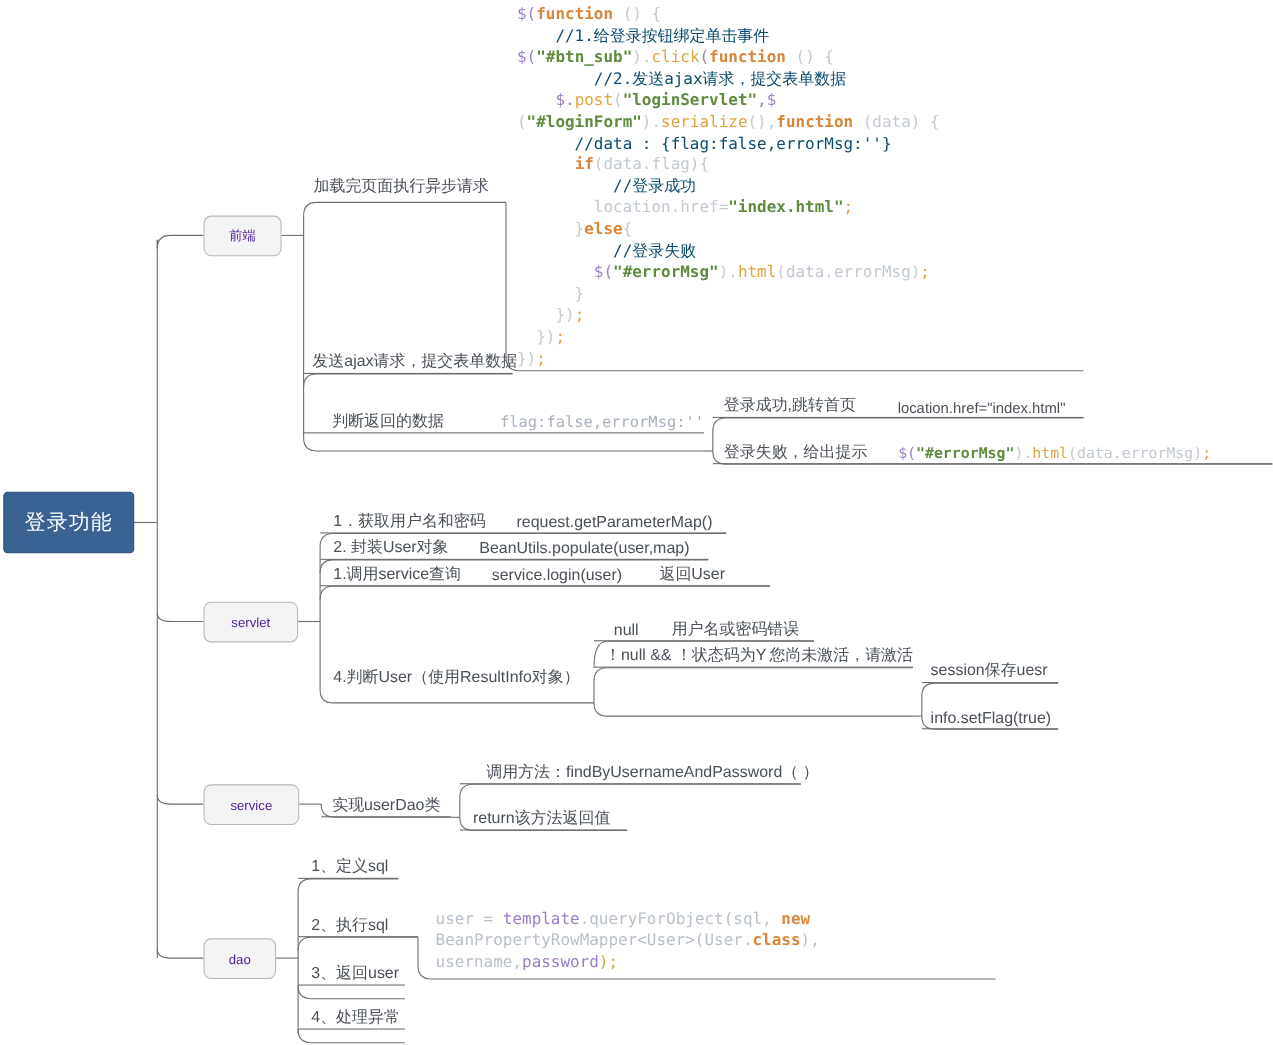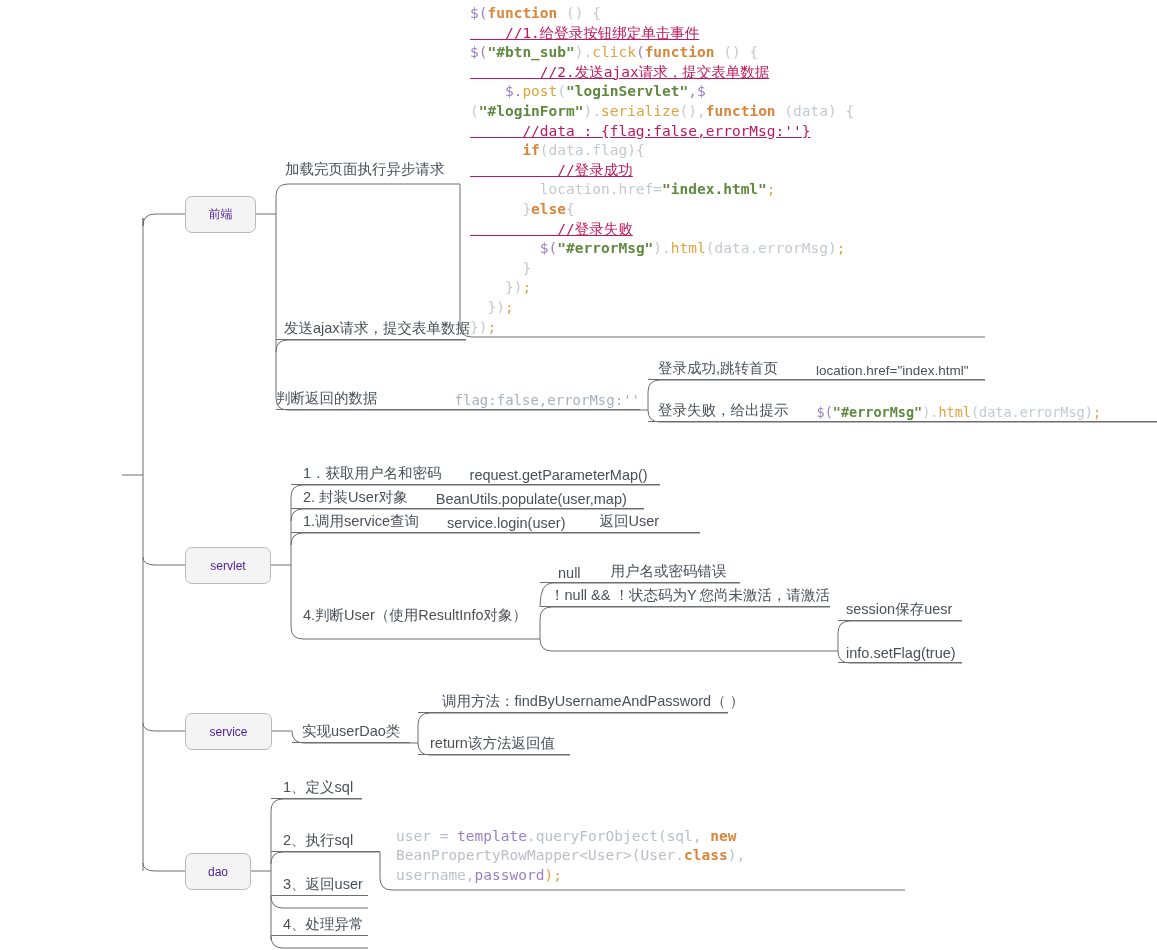--- a/index.html
+++ b/index.html
@@ -72,21 +72,21 @@
     line-height:19.6px;
     color:#b9c0ca;
     white-space:pre;
   }
   .c-dollar{color:#9b7ec4;}
   .c-kw{color:#d9863a;font-weight:bold;}
   .c-str{color:#5f8a3f;font-weight:bold;}
   .c-fn{color:#e0a340;}
   .c-dim{color:#c3c9d2;}
   .c-plain{color:#b9c0ca;}
-  .c-cn{color:#be185d;text-decoration:underline;}
+  .c-cn{color:#0c4a6e;}
   .c-semi{color:#e0a340;}
 
   .smallcode{
     font-family:"DejaVu Sans Mono","Liberation Mono",monospace;
     font-size:13.5px;
     white-space:pre;
   }
   .plainlabel{
     position:absolute;
     font-size:14.5px;
@@ -163,20 +163,23 @@
       <path d="M271,811 V940"></path>
       <path d="M271,811 Q271,799 283,799 H362"></path>
       <path d="M271,864 Q271,852 283,852 H380"></path>
 
       <path d="M380,852 V878 Q380,890 392,890 H905"></path>
       <path d="M271,896 Q271,908 283,908 H368"></path>
       <path d="M271,936 Q271,948 283,948 H368"></path>
     </g>
   </svg>
 
+  <div class="node root" style="left:3px;top:447px;width:119px;height:56px;">
+    <span>登录功能</span>
+  </div>
 
   <div class="node lvl1" style="left:185px;top:196px;width:71px;height:37px;">
     <span>前端</span>
   </div>
 
   <div class="node lvl1" style="left:185px;top:547px;width:86px;height:37px;">
     <span>servlet</span>
   </div>
 
   <div class="node lvl1" style="left:185px;top:713px;width:87px;height:37px;">
@@ -186,21 +189,21 @@
   <div class="node lvl1" style="left:185px;top:853px;width:66px;height:37px;">
     <span>dao</span>
   </div>
 
   <div class="plainlabel" style="left:285px;top:160px;">加载完页面执行异步请求</div>
 
   <div class="leaf" style="left:276px;top:317px;width:190px;height:23px;padding-left:8px;">
     <span class="t">发送ajax请求，提交表单数据</span>
   </div>
 
-  <div class="leaf" style="left:276px;top:387px;width:364px;height:23px;padding-left:0;gap:25px;">
+  <div class="leaf" style="left:276px;top:371px;width:364px;height:23px;padding-left:26px;gap:25px;">
     <span class="t">判断返回的数据</span>
     <span class="gap" style="width:28px;"></span>
     <span class="t mono" style="font-size:14px;">flag:false,errorMsg:''</span>
   </div>
 
   <div class="leaf" style="left:648px;top:357px;width:337px;height:23px;padding-left:10px;">
     <span class="t">登录成功,跳转首页</span>
     <span class="gap" style="width:38px;"></span>
     <span class="t" style="font-size:13.5px;">location.href="index.html"</span>
   </div>

